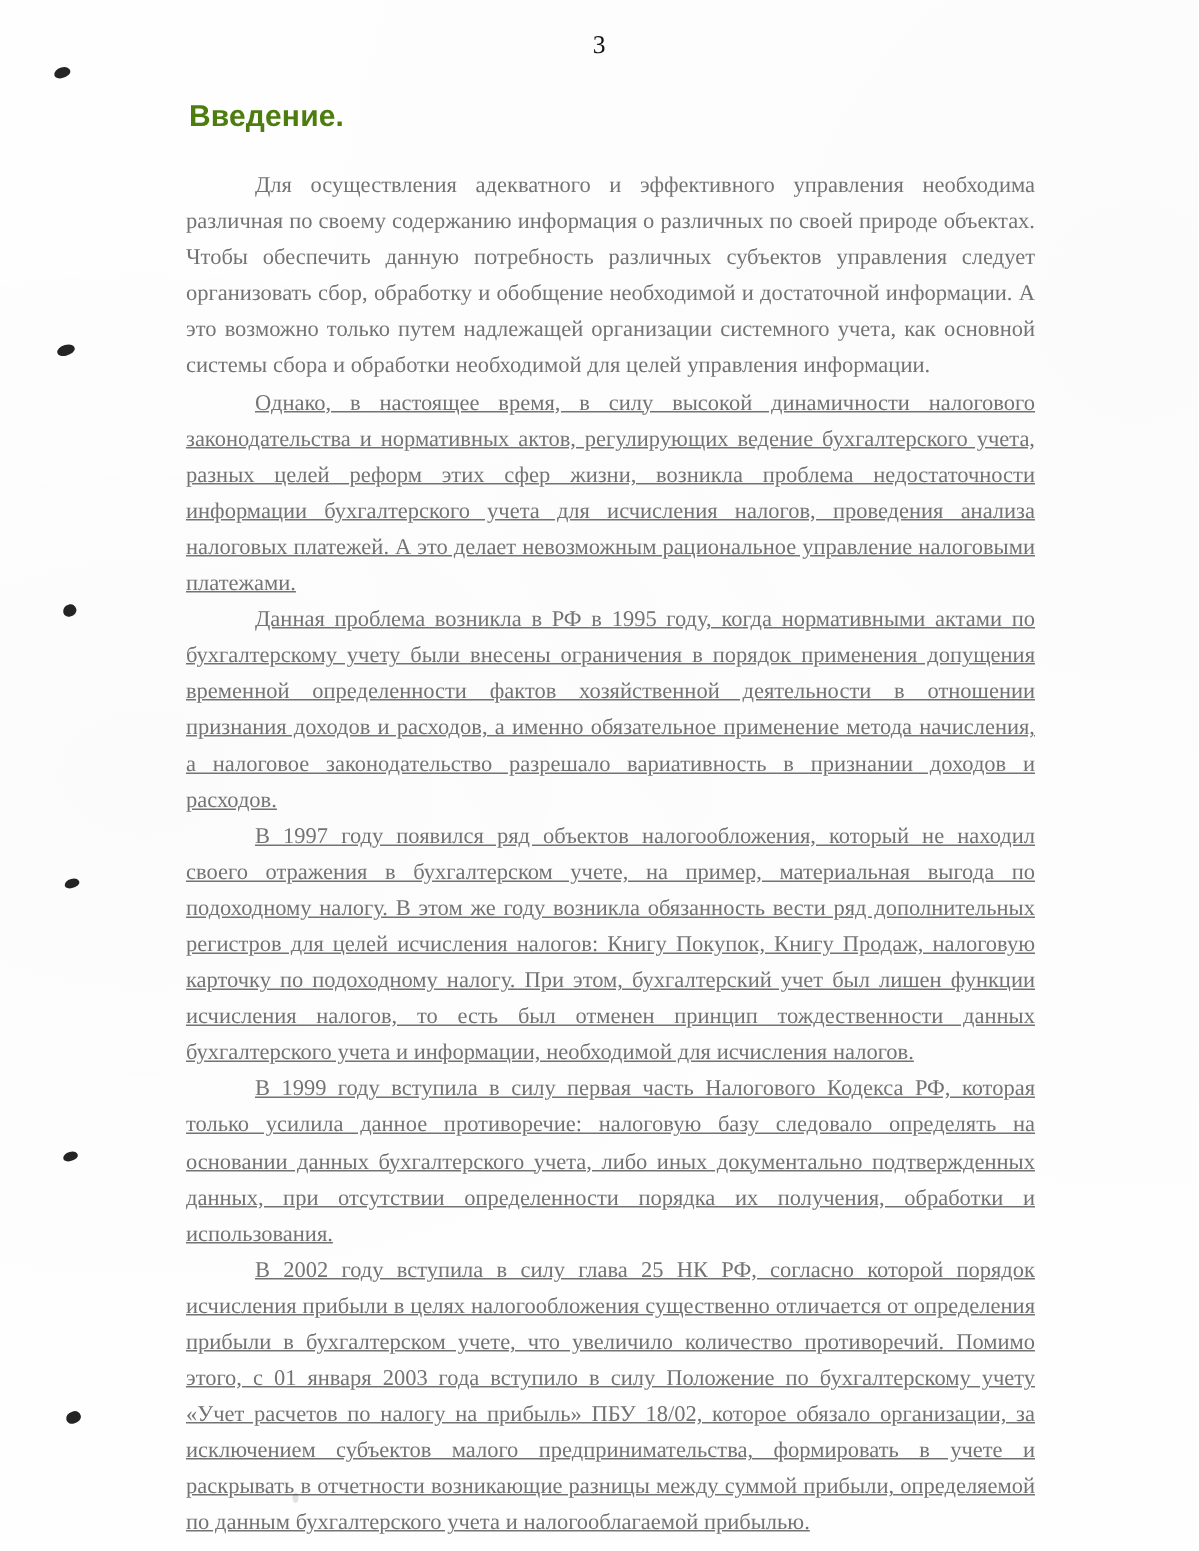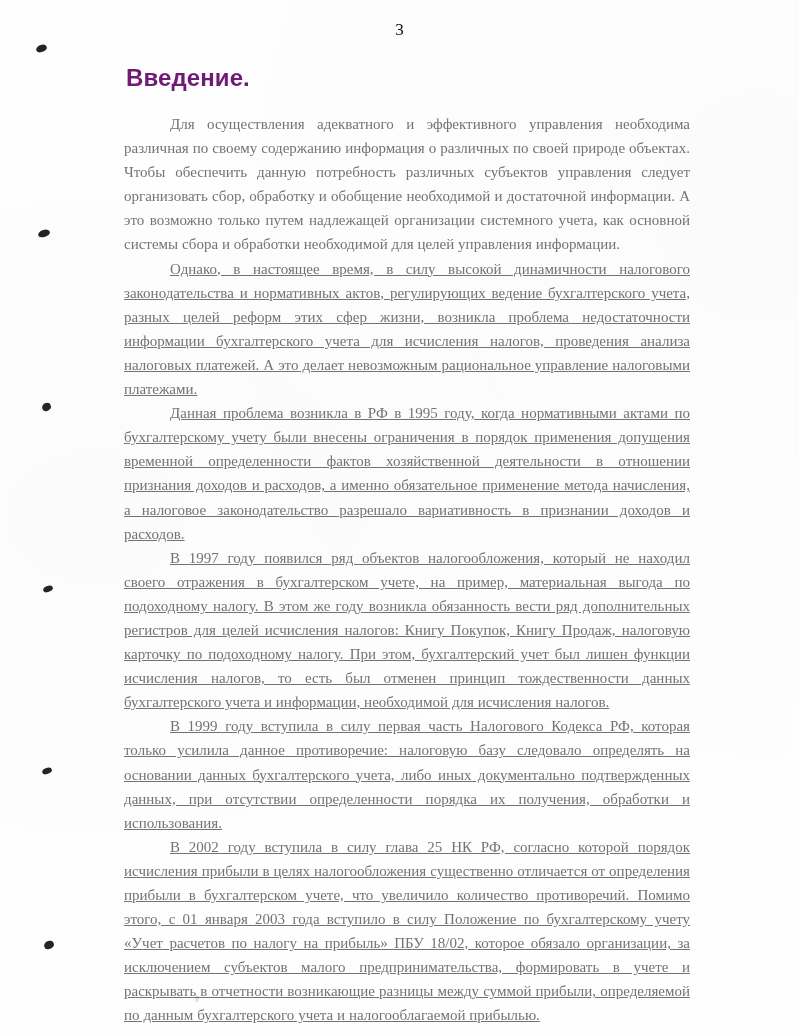--- a/index.html
+++ b/index.html
@@ -56,25 +56,25 @@
   
   .content {
     position: absolute;
     left: 124px;
     top: 66px;
     width: 566px;
   }
   .doc-title {
     font-family: "Liberation Sans", "DejaVu Sans", sans-serif;
     font-weight: bold;
-    font-size: 24px;
+    font-size: 20px;
     line-height: 24px;
     letter-spacing: 0.1px;
     margin: 0 0 22px 2px;
-    color: #701a75;
+    color: #4d7c0f;
   }
   .para {
     margin: 0;
     text-align: justify;
     text-justify: inter-word;
     text-indent: 46px;
     font-size: 15px;
     line-height: 24.1px;
     word-spacing: 0.1px;
     hyphens: manual;

